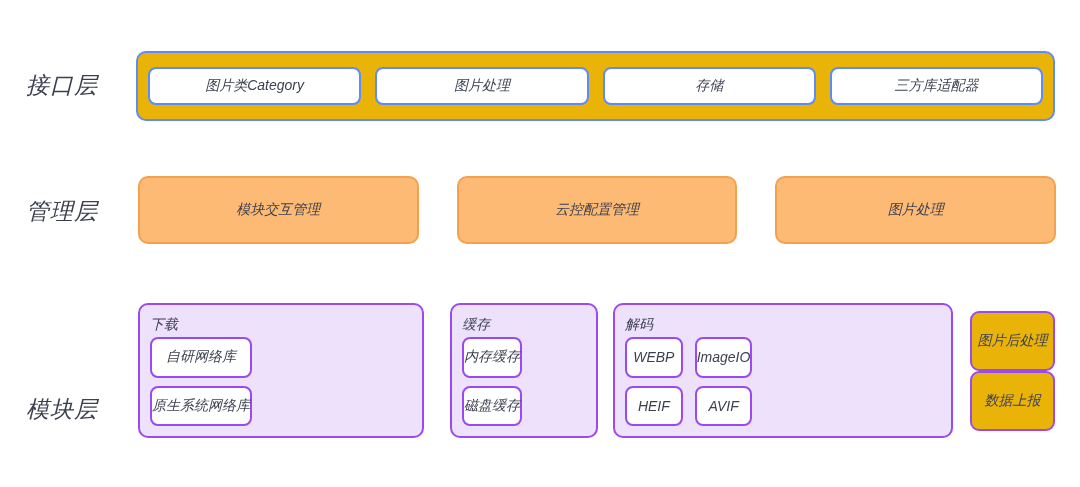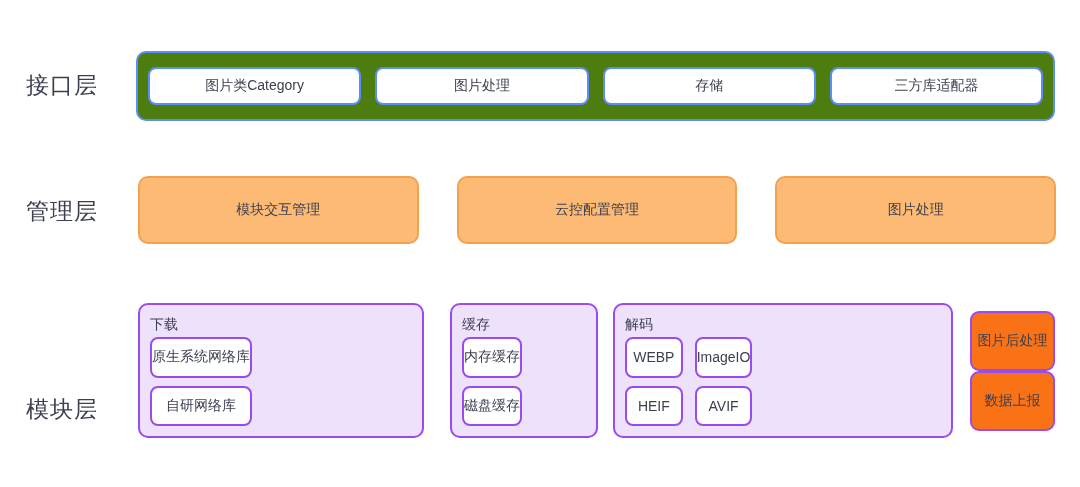--- a/index.html
+++ b/index.html
@@ -11,20 +11,21 @@
     width: 1080px;
     height: 487px;
     font-family: "Liberation Sans", "DejaVu Sans", sans-serif;
     color: #33374a;
     overflow: hidden;
   }
   #diagram {
     position: relative;
     width: 1080px;
     height: 487px;
+    font-style: italic;
   }
 
   
   .row-label {
     position: absolute;
     left: 26px;
     font-size: 23px;
     letter-spacing: 1px;
     color: #3b3f4f;
     white-space: nowrap;
@@ -39,21 +40,21 @@
     box-sizing: border-box;
     border-radius: 9px;
   }
 
   
   #interface-layer {
     left: 136px;
     top: 51px;
     width: 919px;
     height: 70px;
-    background: #4d7c0f;
+    background: #eab308;
     border: 2px solid #5b8cf7;
     border-radius: 10px;
     display: flex;
     align-items: center;
     padding: 0 10px;
     gap: 14px;
   }
   .iface-chip {
     flex: 1 1 0;
     height: 38px;
@@ -154,21 +155,21 @@
     left: 832px;
     top: 8px;
     width: 85px;
     height: 120px;
     display: flex;
     flex-direction: column;
     justify-content: space-between;
   }
   .side-chip {
     height: 62px;
-    background: #f97316;
+    background: #eab308;
     border: 2px solid #9a4af0;
     border-radius: 9px;
     display: flex;
     align-items: center;
     justify-content: center;
     font-size: 14px;
     color: #3b3f4f;
     box-sizing: border-box;
   }
 </style>
@@ -194,22 +195,22 @@
     <div class="mgmt-chip">图片处理</div>
   </div>
 
   <div class="row-label" id="label-module">模块层</div>
 
   <div id="module-layer">
 
     <div class="mod-group" id="group-download">
       <div class="mod-group-title">下载</div>
       <div class="mod-items">
+        <div class="mod-chip">自研网络库</div>
         <div class="mod-chip">原生系统网络库</div>
-        <div class="mod-chip">自研网络库</div>
       </div>
     </div>
 
     <div class="mod-group" id="group-cache">
       <div class="mod-group-title">缓存</div>
       <div class="mod-items">
         <div class="mod-chip">内存缓存</div>
         <div class="mod-chip">磁盘缓存</div>
       </div>
     </div>

